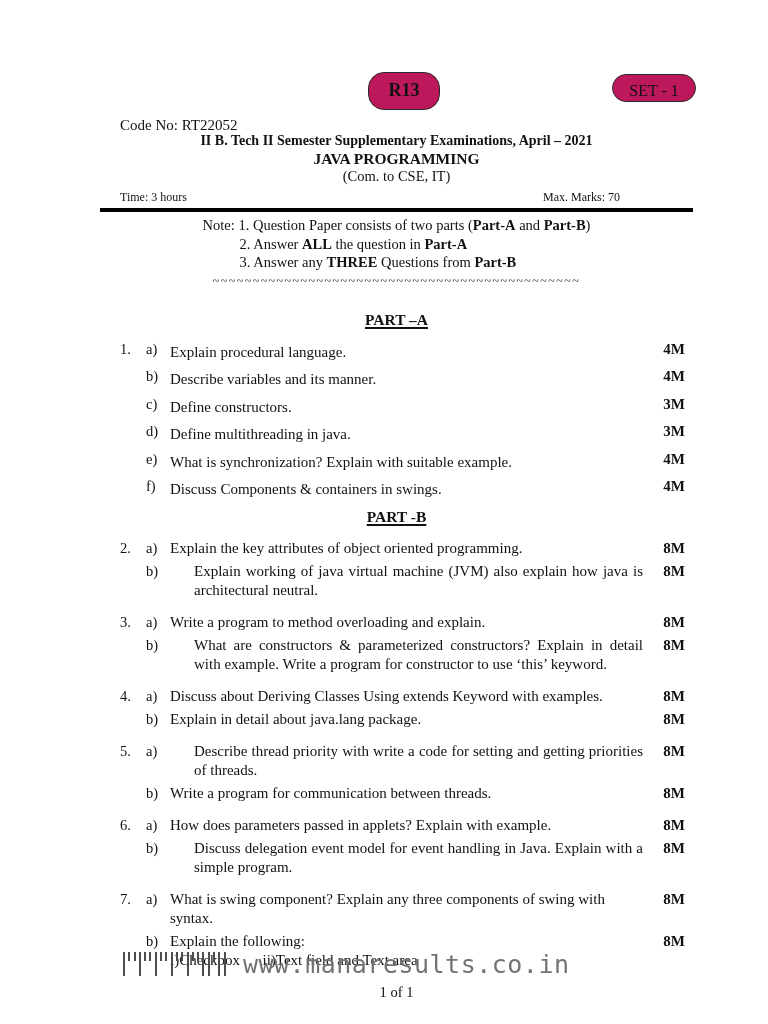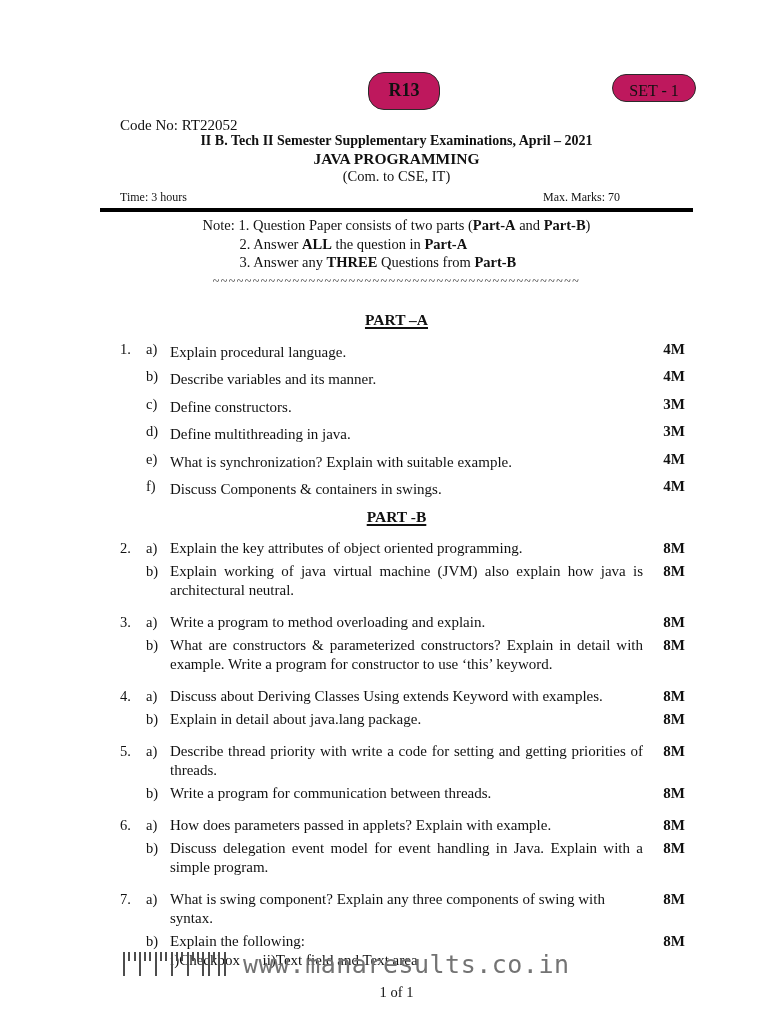--- a/index.html
+++ b/index.html
@@ -55,21 +55,21 @@
     padding-left:20px; font-size:15px; line-height:19px;
   }
   .q-num, .q-letter { font-size:14.5px; }
   .q-marks { text-align:right; padding-right:8px;font-weight:bold; }
   .qlist-a .qrow { margin-bottom:8.5px; }
   .qlist-a .q-num, .qlist-a .q-letter, .qlist-a .q-marks { position:relative; top:-3px; }
   .qlist-a .q-text { }
 
   .qblock { margin-top:13px; }
   .qblock .qrow { margin-bottom:4px; }
-  .q-text.justify { text-align:justify; padding-right:2px; }
+  .q-text.justify { text-align:justify; padding-right:2px;margin-left:24px; }
   .q-text .sub-line { }
 
   
   .pageno { text-align:center; font-size:14.5px; margin-top:14px; }
   .footer { position:absolute; left:0; top:950px; width:768px; display:flex; align-items:center; }
   .barcode { display:flex; align-items:flex-start; margin-left:123px; height:26px; }
   .barcode span { display:inline-block; width:2px; margin-right:3.3px; background:#4d4d4d; }
   .barcode .l { height:24px; }
   .barcode .s { height:9px; }
   .footer-url {

